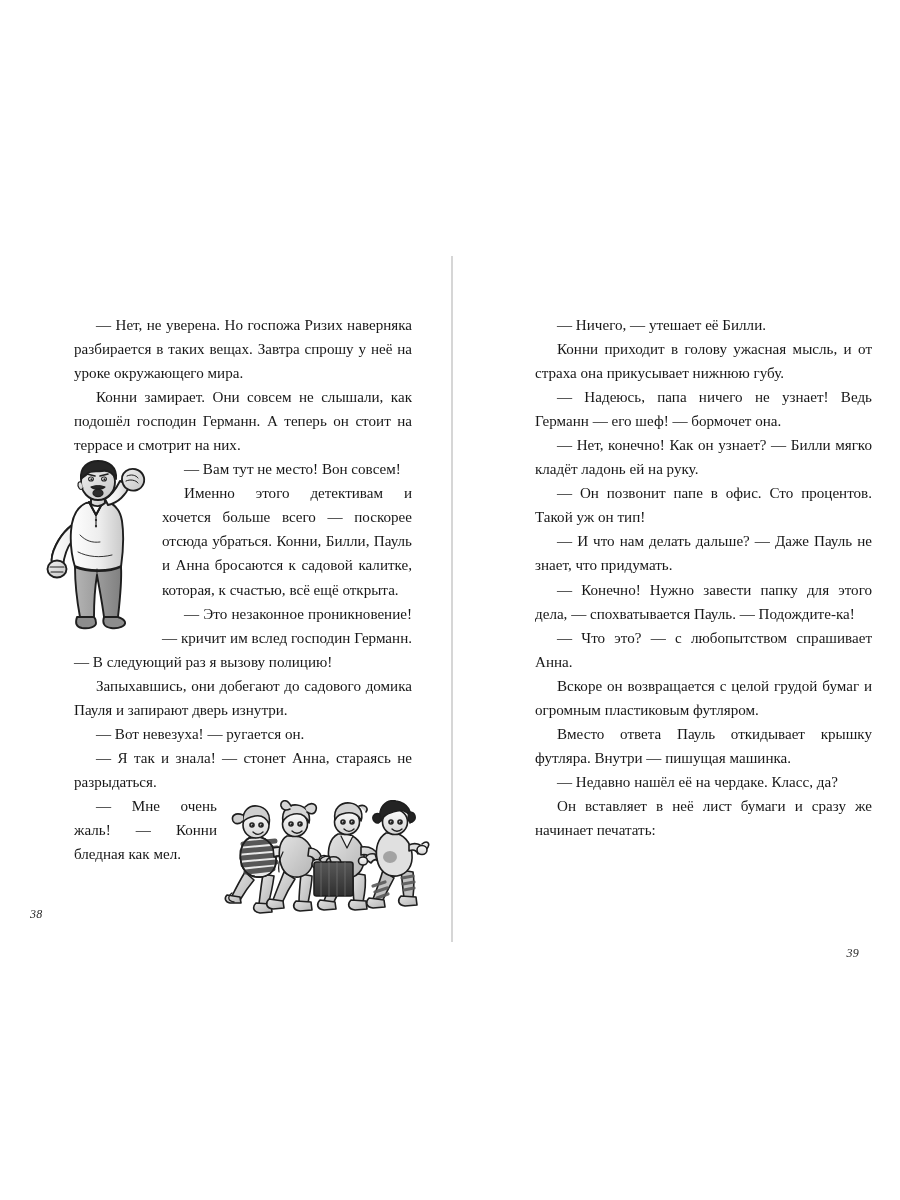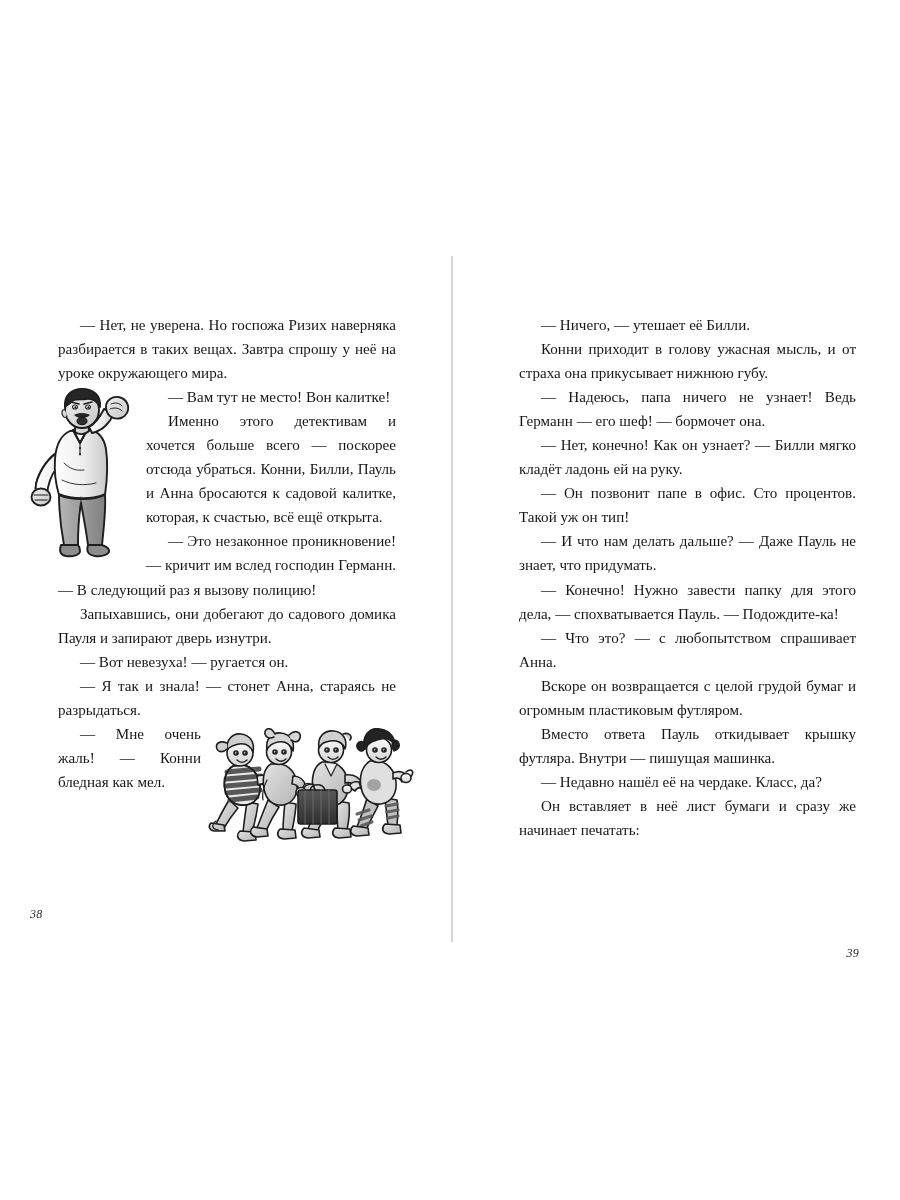--- a/index.html
+++ b/index.html
@@ -43,20 +43,21 @@
   .column {
     position: absolute;
     top: 313px;
     font-size: 15.1px;
     line-height: 24.05px;
     text-align: justify;
     text-justify: inter-word;
     hyphens: manual;
     -webkit-hyphens: manual;
     color: #171717;
+    margin-left: 16px;
   }
   .col-left  { left: 58px;  width: 338px; }
   .col-right { left: 68px;  width: 337px; }
 
   .column p {
     margin: 0;
     text-indent: 22px;
   }
 
   
@@ -94,20 +95,21 @@
 
 <div class="spread">
 
   <div class="gutter-rule"></div>
 
   <div class="page page-left">
 
     <div class="column col-left">
 
       <p>— Нет, не уверена. Но госпожа Ризих навер­няка разбирается в таких вещах. Завтра спрошу у неё на уроке окружающего мира.</p>
+      <p>Конни замирает. Они совсем не слышали, как подошёл господин Германн. А теперь он стоит на террасе и смотрит на них.</p>
 
       <div class="illo illo-man">
         <svg viewBox="0 0 112 174" xmlns="http://www.w3.org/2000/svg">
           <defs>
             <linearGradient id="shirtG" x1="0" y1="0" x2="1" y2="0">
               <stop offset="0%" stop-color="#ffffff"></stop>
               <stop offset="55%" stop-color="#ededed"></stop>
               <stop offset="100%" stop-color="#c9c9c9"></stop>
             </linearGradient>
             <linearGradient id="pantG" x1="0" y1="0" x2="1" y2="0">
@@ -168,21 +170,21 @@
             <path d="M55 118 L55 112" stroke-width="0.9" fill="none"></path>
 
             <path d="M33 109 C46 114 66 115 79 109" stroke-width="1.6" fill="none"></path>
 
             <path d="M35 160 C33 166 34 170 40 171 C47 172 54 170 54 166 C54 163 53 161 52 160 Z" fill="#8d8d8d"></path>
             <path d="M62 160 C60 166 62 170 69 171 C77 172 84 169 83 165 C82 162 79 161 76 160 Z" fill="#8d8d8d"></path>
           </g>
         </svg>
       </div>
 
-      <p>— Вам тут не место! Вон калитке!</p>
+      <p>— Вам тут не место! Вон совсем!</p>
       <p>Именно этого детективам и хочется больше всего — поскорее отсюда убраться. Конни, Билли, Пауль и Анна бросаются к садовой калитке, которая, к счастью, всё ещё открыта.</p>
       <p>— Это незаконное проникнове­ние! — кричит им вслед господин Германн. — В следующий раз я вызову полицию!</p>
       <p>Запыхавшись, они добегают до садового домика Пауля и запирают дверь изнутри.</p>
       <p>— Вот невезуха! — ругается он.</p>
       <p>— Я так и знала! — стонет Анна, стараясь не разрыдаться.</p>
 
       <div class="illo illo-kids">
         <svg viewBox="0 0 207 118" xmlns="http://www.w3.org/2000/svg">
           <defs>
             <linearGradient id="kskin" x1="0" y1="0" x2="0" y2="1">

